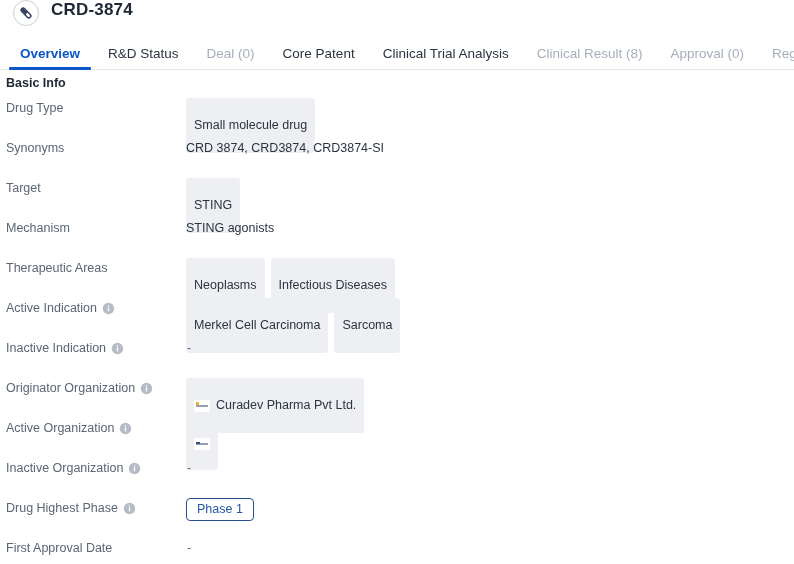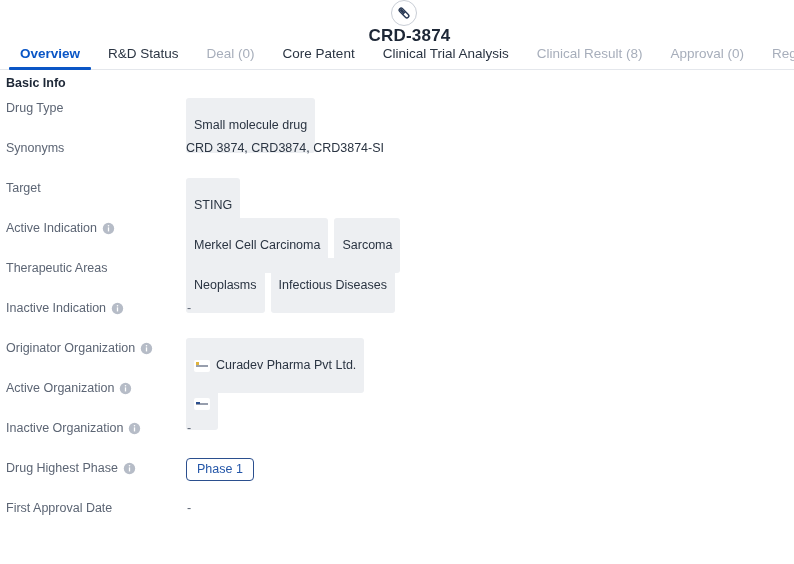--- a/index.html
+++ b/index.html
@@ -13,24 +13,23 @@
     font-family: "Liberation Sans", sans-serif;
     color: #333b47;
     overflow: hidden;
     position: relative;
   }
 
   
   .header {
     height: 38px;
     display: flex;
-    align-items: center;
+    align-items: flex-start;
     padding: 0 0 0 13px;
     box-sizing: border-box;
-    flex-direction: column;
   }
   .drug-icon {
     width: 26px;
     height: 26px;
     border-radius: 50%;
     border: 1px solid #c9ced6;
     display: flex;
     align-items: center;
     justify-content: center;
     flex: none;
@@ -253,46 +252,54 @@
         <span>Target</span>
       </div>
       <div class="row-value">
         <span class="chip">
           <span>STING</span>
         </span>
       </div>
     </div>
     <div class="row">
       <div class="row-label">
+        <span>Mechanism</span>
+      </div>
+      <div class="row-value">
+        <span class="plain-value">STING agonists</span>
+      </div>
+    </div>
+    <div class="row">
+      <div class="row-label">
+        <span>Therapeutic Areas</span>
+      </div>
+      <div class="row-value">
+        <span class="chip">
+          <span>Neoplasms</span>
+        </span>
+        <span class="chip">
+          <span>Infectious Diseases</span>
+        </span>
+      </div>
+    </div>
+    <div class="row">
+      <div class="row-label">
         <span>Active Indication</span>
         <span class="info-icon"><svg viewBox="0 0 16 16" width="13" height="13">
             <circle cx="8" cy="8" r="7" fill="#b6bcc7"></circle>
             <rect x="7.2" y="6.6" width="1.6" height="5" fill="#ffffff"></rect>
             <circle cx="8" cy="4.6" r="1" fill="#ffffff"></circle>
           </svg></span>
       </div>
       <div class="row-value">
         <span class="chip">
           <span>Merkel Cell Carcinoma</span>
         </span>
         <span class="chip">
           <span>Sarcoma</span>
-        </span>
-      </div>
-    </div>
-    <div class="row">
-      <div class="row-label">
-        <span>Therapeutic Areas</span>
-      </div>
-      <div class="row-value">
-        <span class="chip">
-          <span>Neoplasms</span>
-        </span>
-        <span class="chip">
-          <span>Infectious Diseases</span>
         </span>
       </div>
     </div>
     <div class="row">
       <div class="row-label">
         <span>Inactive Indication</span>
         <span class="info-icon"><svg viewBox="0 0 16 16" width="13" height="13">
             <circle cx="8" cy="8" r="7" fill="#b6bcc7"></circle>
             <rect x="7.2" y="6.6" width="1.6" height="5" fill="#ffffff"></rect>
             <circle cx="8" cy="4.6" r="1" fill="#ffffff"></circle>

